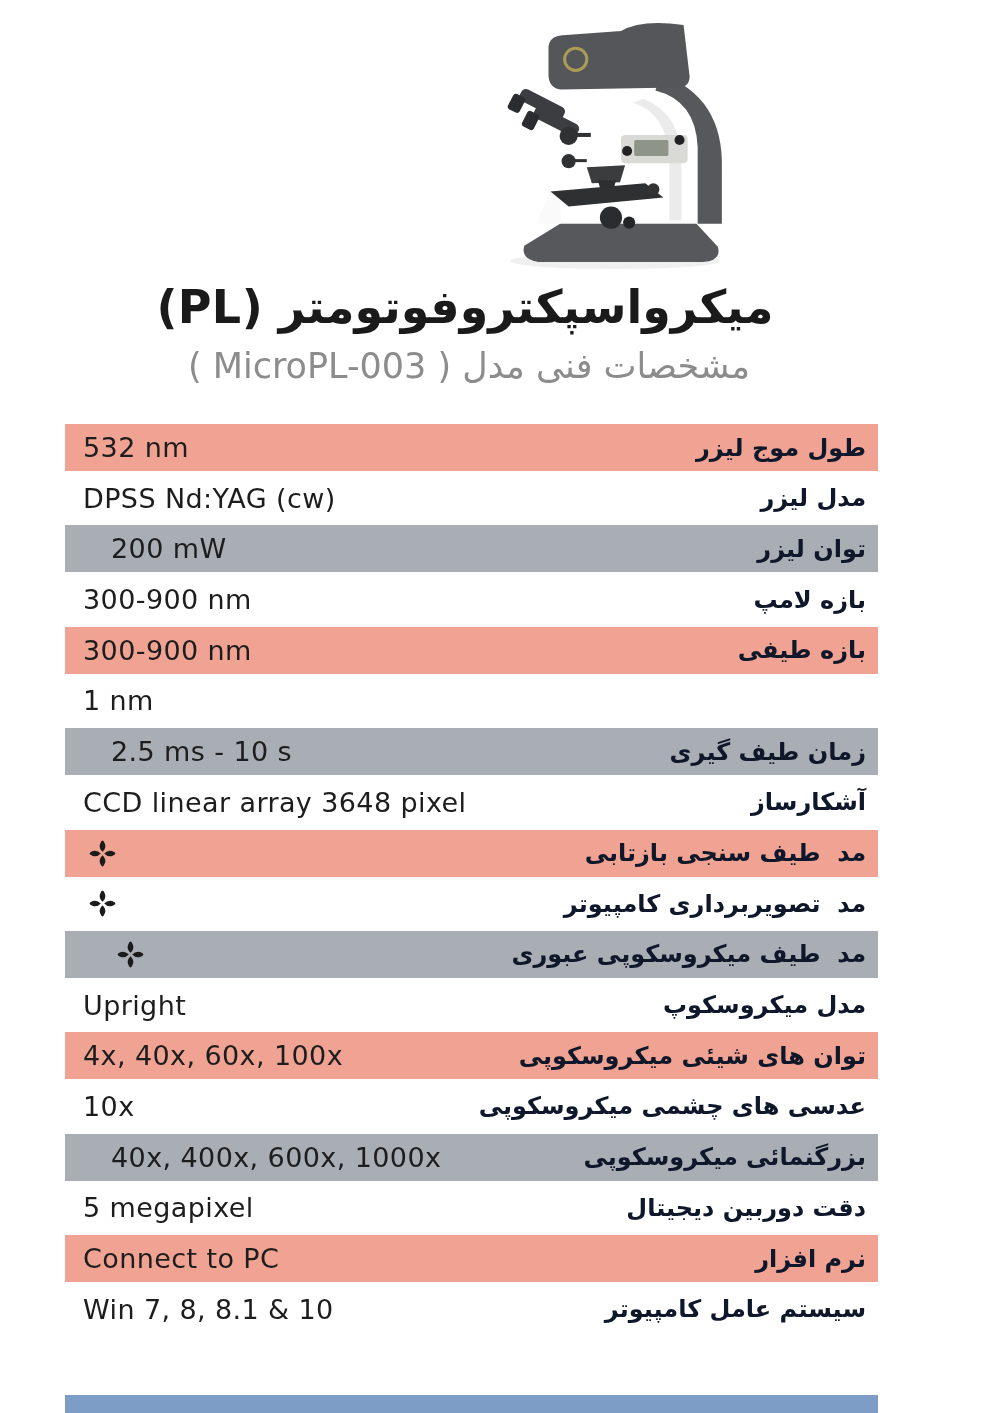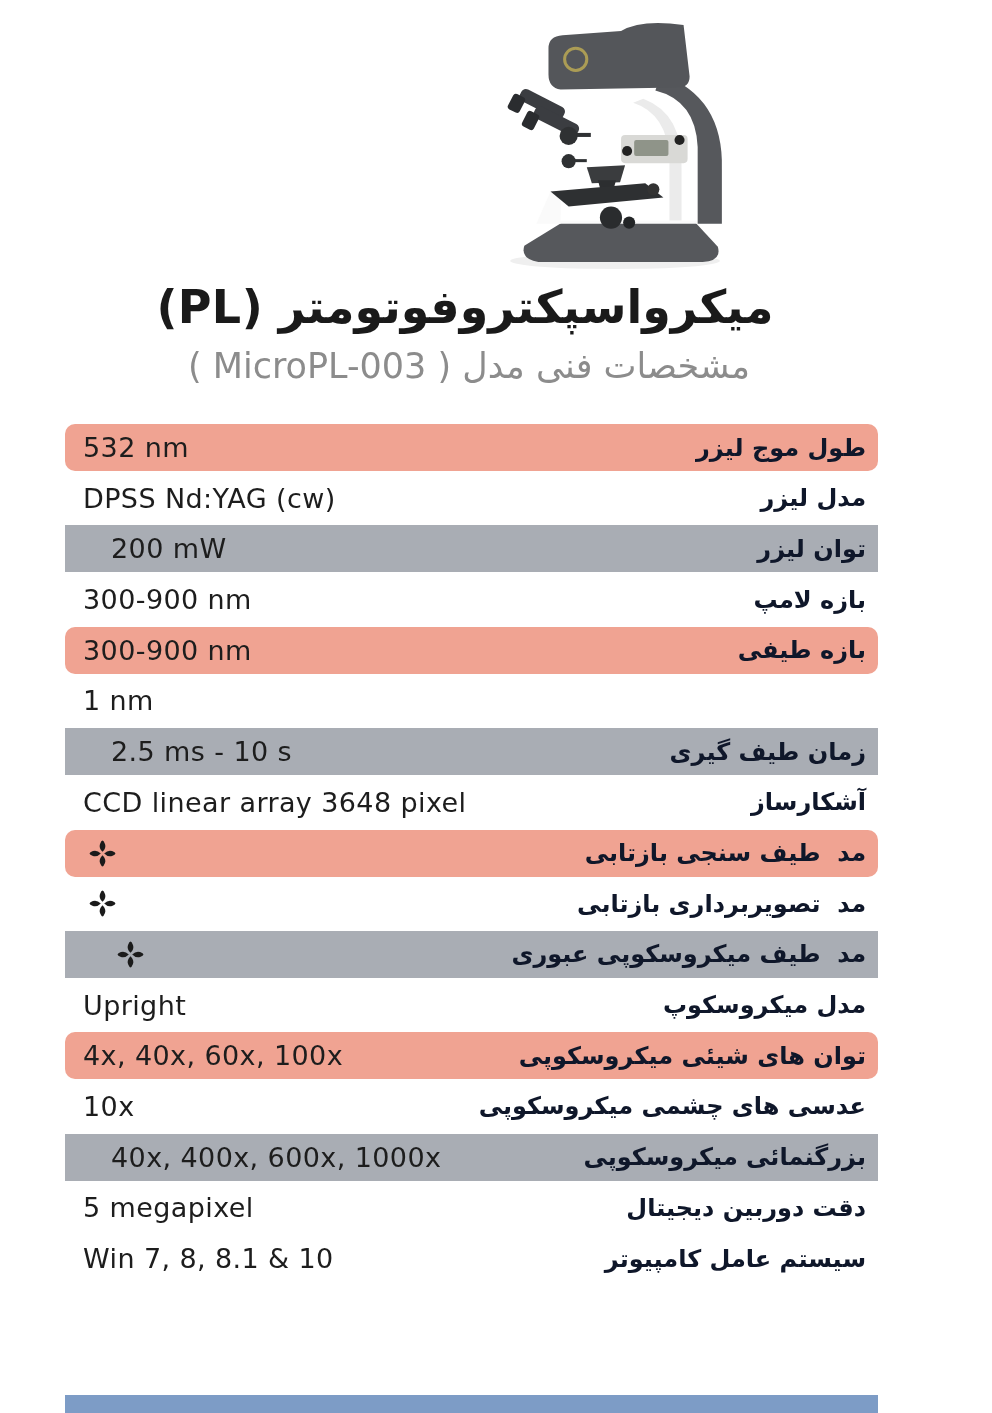--- a/index.html
+++ b/index.html
@@ -56,21 +56,21 @@
     width:813px;
   }
   .row{
     height:47px;
     margin-bottom:3.7px;
     display:flex;
     align-items:center;
     justify-content:space-between;
     background:#ffffff;
   }
-  .row.bg-salmon{background:var(--row-salmon);border-radius:10px;}
+  .row.bg-salmon{background:var(--row-salmon);}
   .row.bg-gray{background:var(--row-gray);padding-left:28px;}
   .cell-value{
     direction:ltr;
     padding-left:18px;
     font-size:27px;
     color:#1d1d1d;
     letter-spacing:0.4px;
     white-space:nowrap;
     display:flex;
     align-items:center;
@@ -202,21 +202,21 @@
       <div class="cell-value">
         <svg class="check-icon" viewBox="-12 -12 24 24" xmlns="http://www.w3.org/2000/svg">
           <g fill="#1b1b1b">
             <path d="M0,-1.5 Q3.5,-5 2.2,-8.5 Q1,-11.5 0,-11.5 Q-1,-11.5 -2.2,-8.5 Q-3.5,-5 0,-1.5 Z"></path>
             <path transform="rotate(90)" d="M0,-1.5 Q3.5,-5 2.2,-8.5 Q1,-11.5 0,-11.5 Q-1,-11.5 -2.2,-8.5 Q-3.5,-5 0,-1.5 Z"></path>
             <path transform="rotate(180)" d="M0,-1.5 Q3.5,-5 2.2,-8.5 Q1,-11.5 0,-11.5 Q-1,-11.5 -2.2,-8.5 Q-3.5,-5 0,-1.5 Z"></path>
             <path transform="rotate(270)" d="M0,-1.5 Q3.5,-5 2.2,-8.5 Q1,-11.5 0,-11.5 Q-1,-11.5 -2.2,-8.5 Q-3.5,-5 0,-1.5 Z"></path>
           </g>
         </svg>
       </div>
-      <div class="cell-label">مد  تصویربرداری بازتابی</div>
+      <div class="cell-label">مد  تصویربرداری کامپیوتر</div>
     </div>
 
     <div class="row bg-gray">
       <div class="cell-value">
         <svg class="check-icon" viewBox="-12 -12 24 24" xmlns="http://www.w3.org/2000/svg">
           <g fill="#1b1b1b">
             <path d="M0,-1.5 Q3.5,-5 2.2,-8.5 Q1,-11.5 0,-11.5 Q-1,-11.5 -2.2,-8.5 Q-3.5,-5 0,-1.5 Z"></path>
             <path transform="rotate(90)" d="M0,-1.5 Q3.5,-5 2.2,-8.5 Q1,-11.5 0,-11.5 Q-1,-11.5 -2.2,-8.5 Q-3.5,-5 0,-1.5 Z"></path>
             <path transform="rotate(180)" d="M0,-1.5 Q3.5,-5 2.2,-8.5 Q1,-11.5 0,-11.5 Q-1,-11.5 -2.2,-8.5 Q-3.5,-5 0,-1.5 Z"></path>
             <path transform="rotate(270)" d="M0,-1.5 Q3.5,-5 2.2,-8.5 Q1,-11.5 0,-11.5 Q-1,-11.5 -2.2,-8.5 Q-3.5,-5 0,-1.5 Z"></path>
@@ -244,20 +244,24 @@
     <div class="row bg-gray">
       <div class="cell-value">40x, 400x, 600x, 1000x</div>
       <div class="cell-label">بزرگنمائی میکروسکوپی</div>
     </div>
 
     <div class="row">
       <div class="cell-value">5 megapixel</div>
       <div class="cell-label">دقت دوربین دیجیتال</div>
     </div>
 
+    <div class="row bg-salmon">
+      <div class="cell-value">Connect to PC</div>
+      <div class="cell-label">نرم افزار</div>
+    </div>
 
     <div class="row">
       <div class="cell-value">Win 7, 8, 8.1 &amp; 10</div>
       <div class="cell-label">سیستم عامل کامپیوتر</div>
     </div>
 
   </div>
 
   <div class="footer-bar"></div>
 

